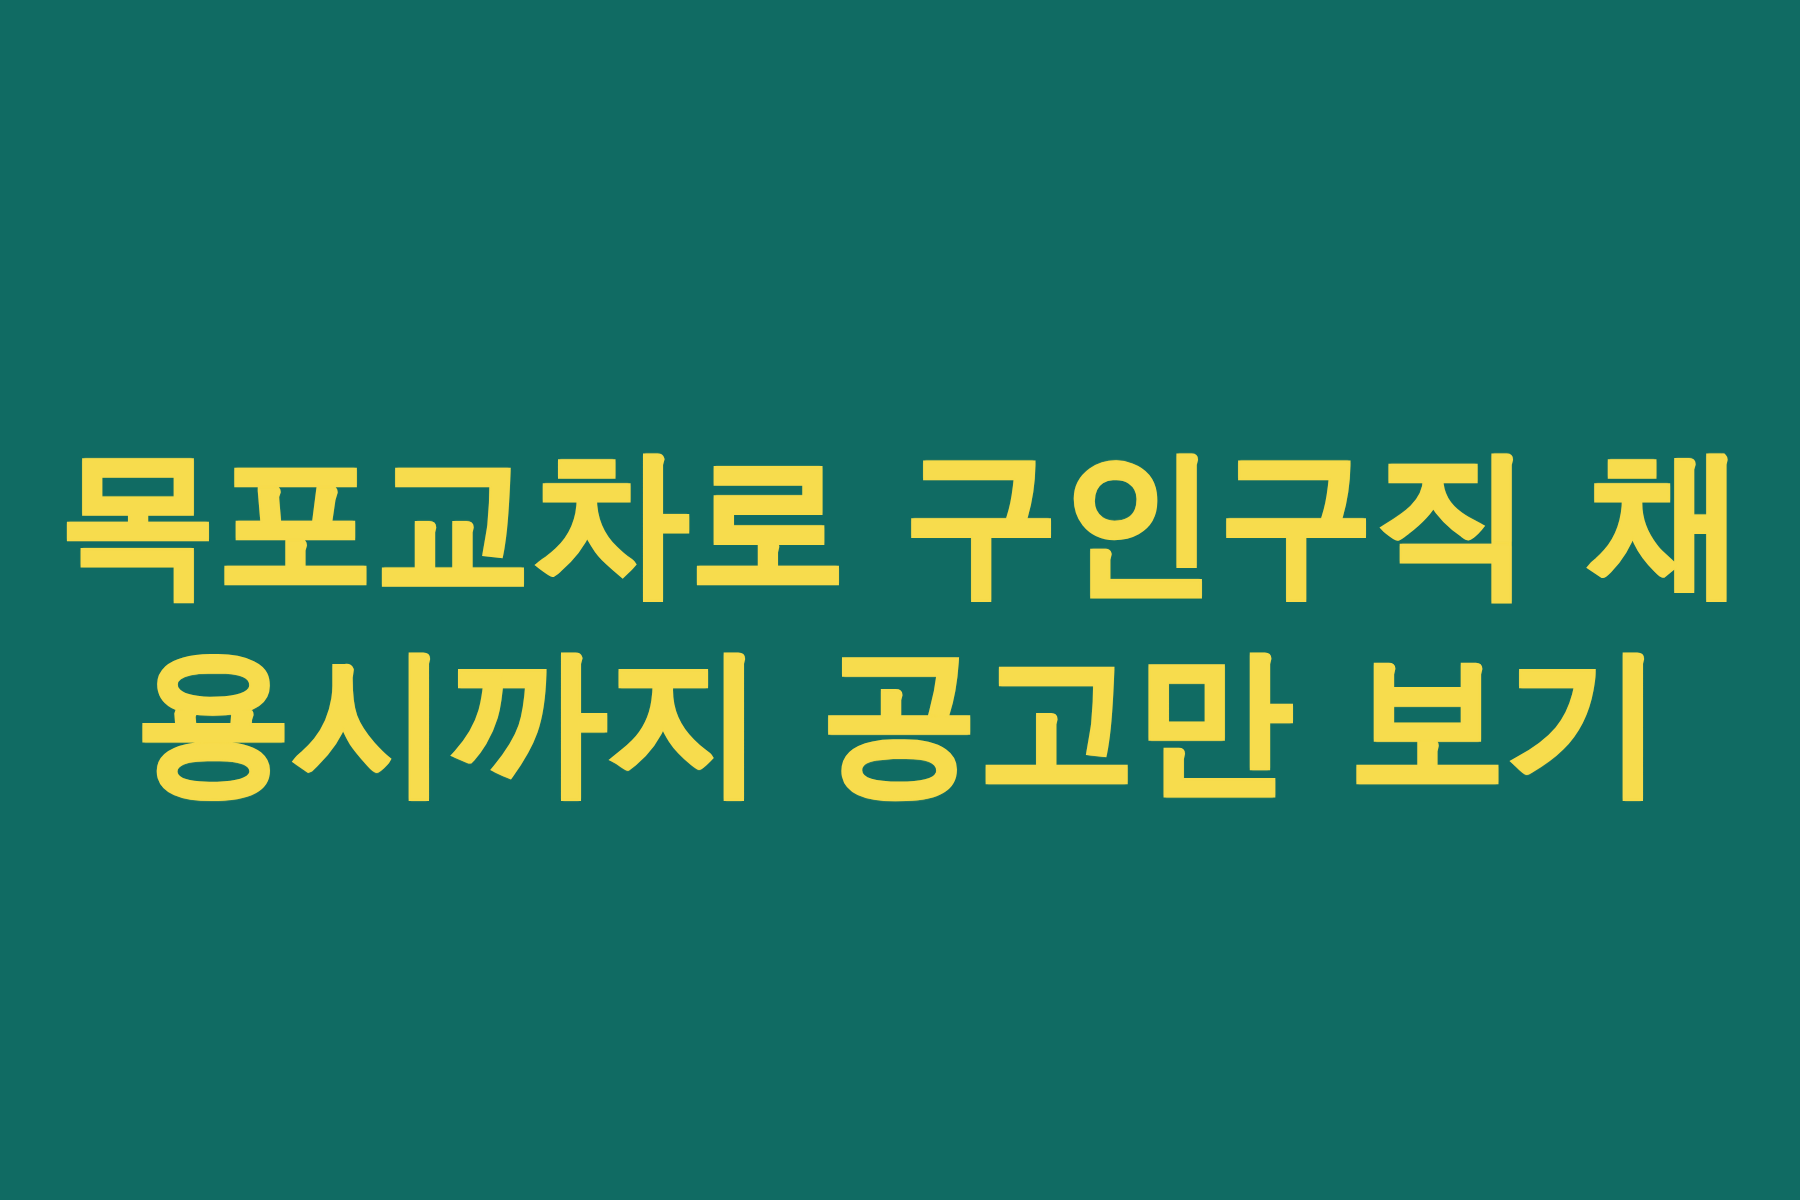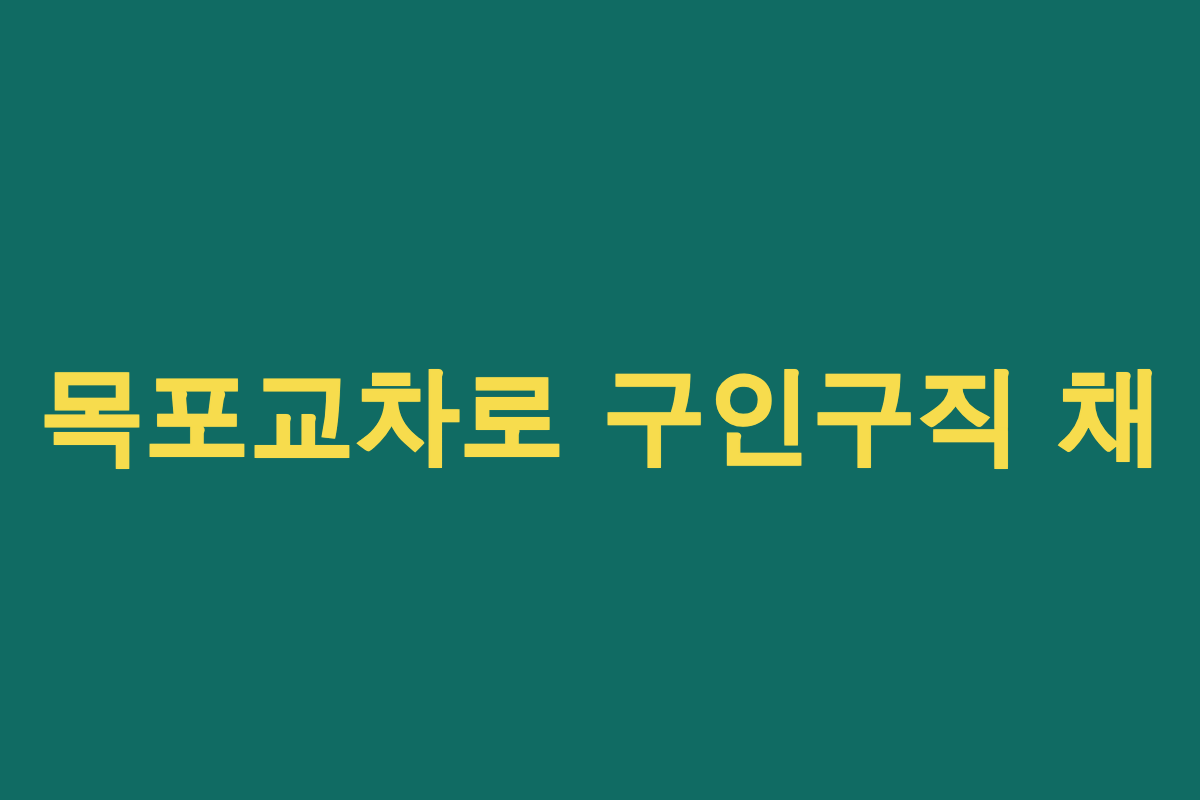--- a/index.html
+++ b/index.html
@@ -70,16 +70,17 @@
 </style>
 </head>
 <body>
 
 <div class="banner" style="background: rgb(16, 107, 99);">
 
   <div class="headline">
 
     <span class="headline-line line-1" style="color: rgb(247, 220, 77); -webkit-text-stroke: 3px rgb(247, 220, 77); text-shadow: rgb(247, 220, 77) 0px 0px 1px, rgb(247, 220, 77) 1px 0px 1px, rgb(247, 220, 77) -1px 0px 1px, rgb(247, 220, 77) 0px 1px 1px, rgb(247, 220, 77) 0px -1px 1px;">목포교차로 구인구직 채</span>
 
+    <span class="headline-line line-2" style="color: rgb(247, 220, 77); -webkit-text-stroke: 3px rgb(247, 220, 77); text-shadow: rgb(247, 220, 77) 0px 0px 1px, rgb(247, 220, 77) 1px 0px 1px, rgb(247, 220, 77) -1px 0px 1px, rgb(247, 220, 77) 0px 1px 1px, rgb(247, 220, 77) 0px -1px 1px;">용시까지 공고만 보기</span>
 
   </div>
 
 </div>
 
 </body></html>

